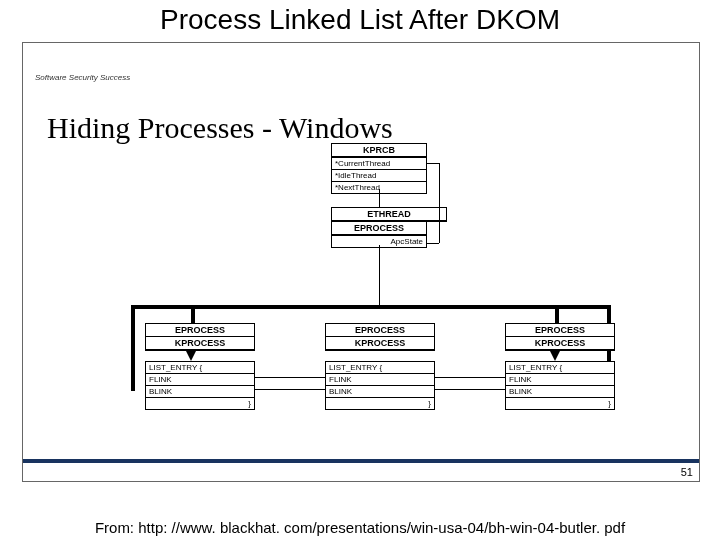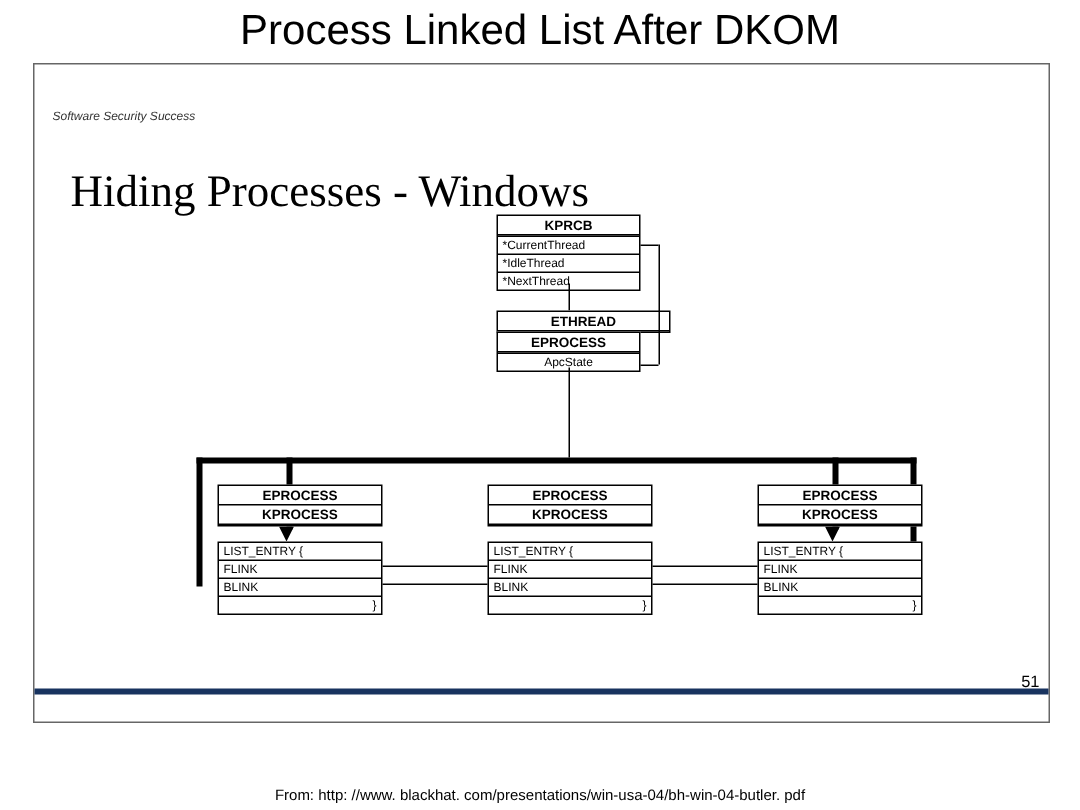--- a/index.html
+++ b/index.html
@@ -16,22 +16,22 @@
   .box{position:absolute;border:1px solid #000;background:#fff;font-size:8px;box-sizing:border-box}
   .hdr{font-weight:bold;text-align:center;border-bottom:1px solid #000;padding:1px 0;font-size:9px}
   .row{border-top:1px solid #000;padding:0 3px;line-height:11px;height:11px;overflow:hidden;white-space:nowrap}
   .row:first-of-type{border-top:none}
   .hbar{position:absolute;background:#000;height:4px}
   .vbar{position:absolute;background:#000;width:4px}
   .thinH{position:absolute;background:#000;height:1px}
   .thinV{position:absolute;background:#000;width:1px}
   .arrowHeadDown{position:absolute;width:0;height:0;border-left:5px solid transparent;border-right:5px solid transparent;border-top:10px solid #000}
   .footerRule{position:absolute;left:0;bottom:18px;width:100%;height:4px;background:#18335f}
-  .pageNum{position:absolute;right:6px;bottom:20px;font-size:11px}
-  .fromLine{position:absolute;bottom:4px;left:0;width:100%;text-align:center;font-size:10px}
+  .pageNum{position:absolute;right:6px;bottom:3px;font-size:11px}
+  .fromLine{position:absolute;bottom:4px;left:0;width:100%;text-align:center;font-size:15px}
 </style>
 </head>
 <body>
 
 <div class="slide">
   <div class="title">Process Linked List After DKOM</div>
 
   <div class="inner">
     <div class="tagline">Software Security Success</div>
 
@@ -47,21 +47,21 @@
       </div>
 
       <div class="thinV" style="left:344px;top:46px;height:18px"></div>
 
       <div class="box" style="left:296px;top:64px;width:116px">
         <div class="hdr">ETHREAD</div>
       </div>
 
       <div class="box" style="left:296px;top:78px;width:96px">
         <div class="hdr">EPROCESS</div>
-        <div class="row" style="text-align:center">ApcState</div>
+        <div class="row" style="text-align:right">ApcState</div>
       </div>
 
       <div class="thinV" style="left:344px;top:102px;height:60px"></div>
 
       <div class="thinV" style="left:404px;top:20px;height:80px"></div>
       <div class="thinH" style="left:392px;top:20px;width:12px"></div>
       <div class="thinH" style="left:392px;top:100px;width:12px"></div>
 
       <div class="hbar" style="left:96px;top:162px;width:480px"></div>
 

